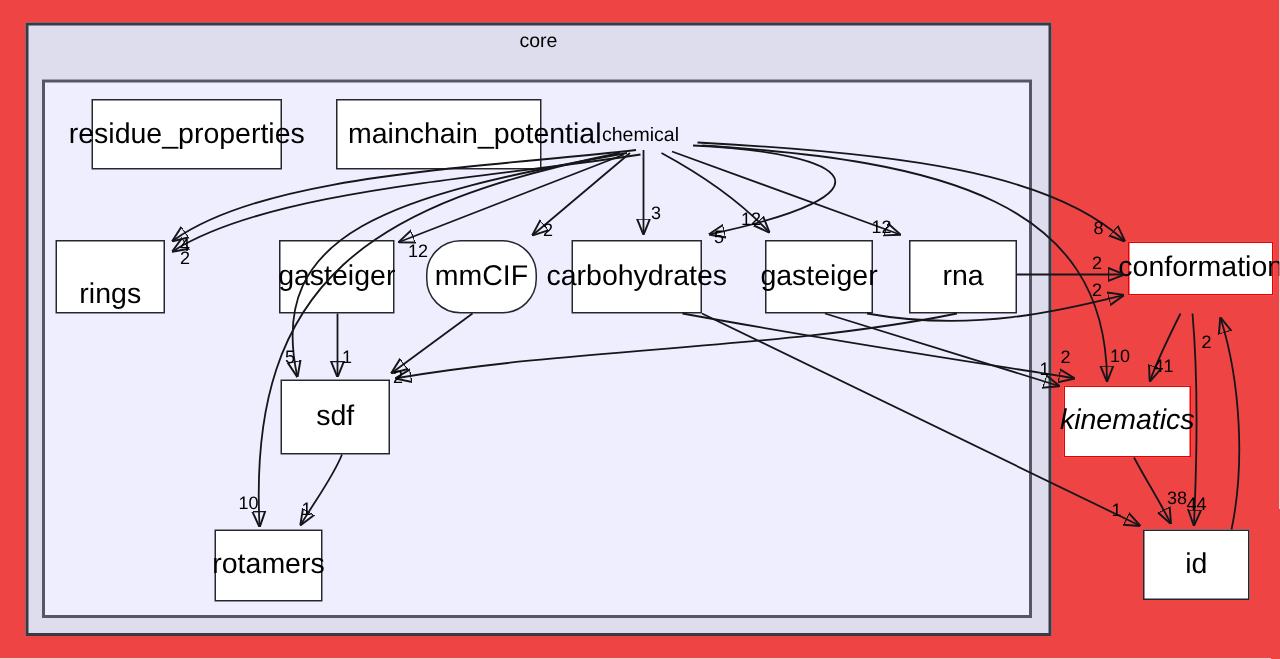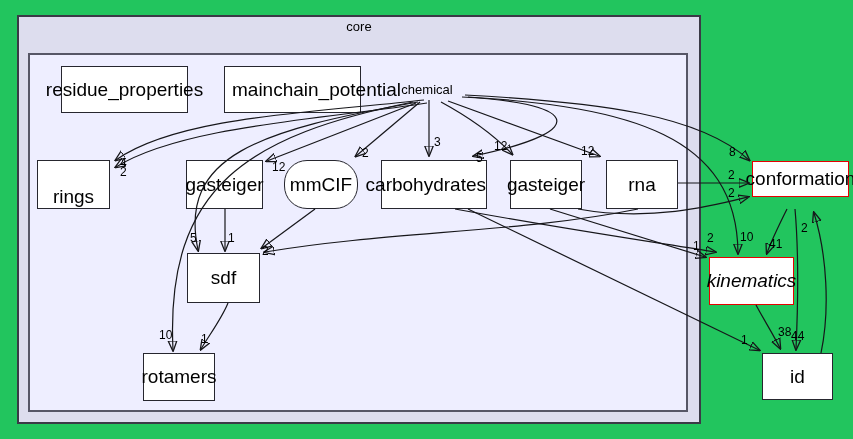--- a/index.html
+++ b/index.html
@@ -1,18 +1,18 @@
 <!DOCTYPE html>
 <html><head>
 <meta charset="utf-8">
 <style>
   html,body{margin:0;padding:0;background:#ffffff;}
   .canvas{
     position:relative;width:853px;height:439px;overflow:hidden;
-    font-family:"Liberation Sans","DejaVu Sans",sans-serif;background:#22c55e;
+    font-family:"Liberation Sans","DejaVu Sans",sans-serif;background:#ef4444;
   }
   .cluster{position:absolute;box-sizing:border-box;}
   .cluster.outer{left:17px;top:15px;width:684px;height:409px;background:#ddddee;border:2px solid #3a3a46;}
   .cluster.inner{left:28px;top:53px;width:660px;height:359px;background:#eeeeff;border:2px solid #565666;}
   .cluster-label{
     position:absolute;left:17px;top:19px;width:684px;text-align:center;
     font-size:13px;color:#000;
   }
   .node{
     position:absolute;box-sizing:border-box;background:#ffffff;border:1.4px solid #26262e;
@@ -23,21 +23,21 @@
   .freelabel{
     position:absolute;display:flex;align-items:center;justify-content:center;
     font-size:13px;color:#000;
   }
   .n-residue{left:61px;top:66px;width:127px;height:47px;}
   .n-mainchain{left:224px;top:66px;width:137px;height:47px;padding-left:48px;}
   .n-chemical{left:393px;top:78px;width:68px;height:22px;}
   .n-rings{left:37px;top:160px;width:73px;height:49px;align-items:flex-end;}
   .n-gasteiger{left:186px;top:160px;width:77px;height:49px;}
   .n-mmcif{left:284px;top:160px;width:74px;height:49px;border-radius:23px;}
-  .n-carbohydrates{left:381px;top:160px;width:106px;height:49px;justify-content:flex-end;}
+  .n-carbohydrates{left:381px;top:160px;width:87px;height:49px;}
   .n-orbitals{left:510px;top:160px;width:72px;height:49px;}
   .n-rna{left:606px;top:160px;width:72px;height:49px;}
   .n-conformation{left:752px;top:161px;width:97px;height:36px;}
   .n-sdf{left:187px;top:253px;width:73px;height:50px;}
   .n-kinematics{left:709px;top:257px;width:85px;height:48px;font-style:italic;}
   .n-rotamers{left:143px;top:353px;width:72px;height:48px;}
   .n-id{left:762px;top:353px;width:71px;height:47px;}
   svg.edges{position:absolute;left:0;top:0;width:853px;height:439px;pointer-events:none;}
   svg.edges path{fill:none;stroke:#16161a;stroke-width:1.2px;}
   svg.edges text{font-family:"Liberation Sans","DejaVu Sans",sans-serif;font-size:12px;fill:#000;}

